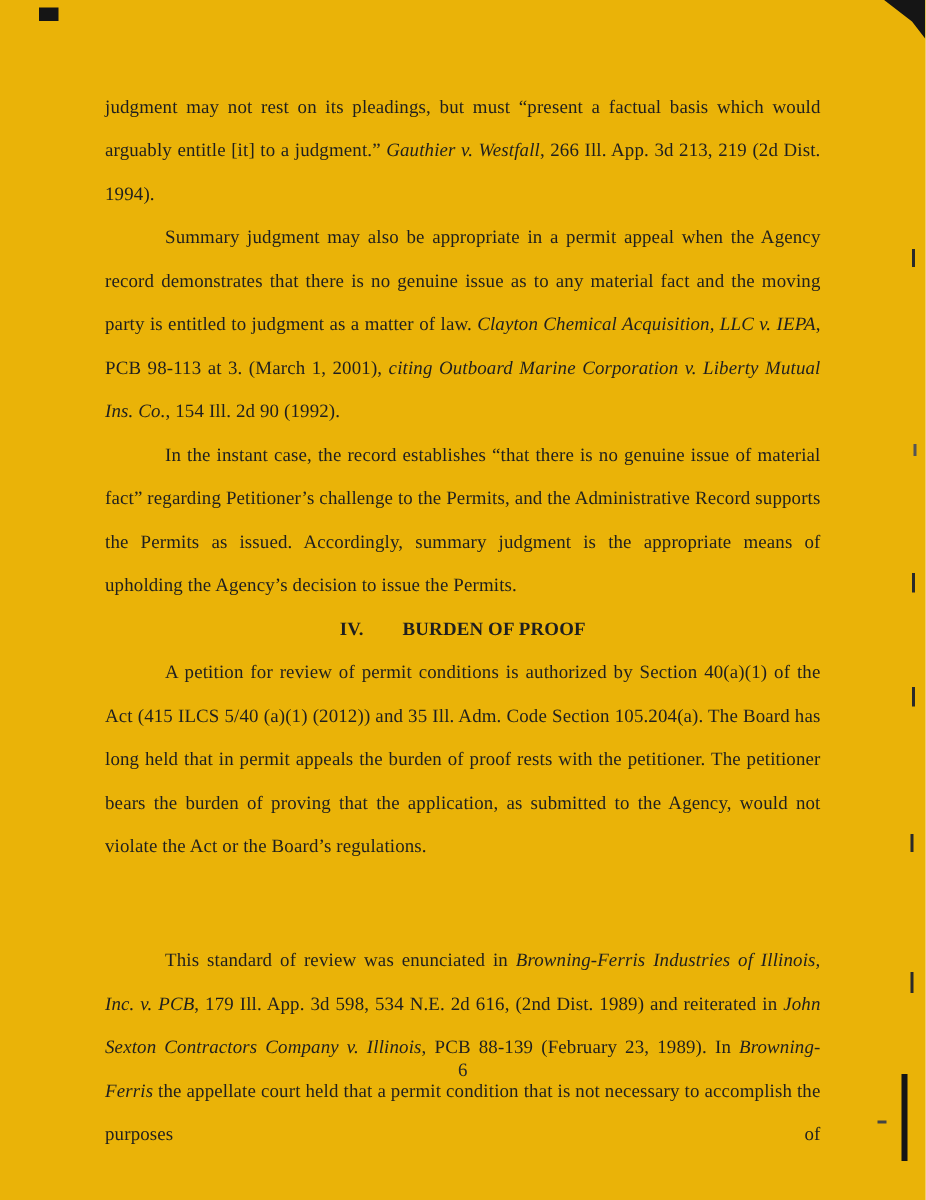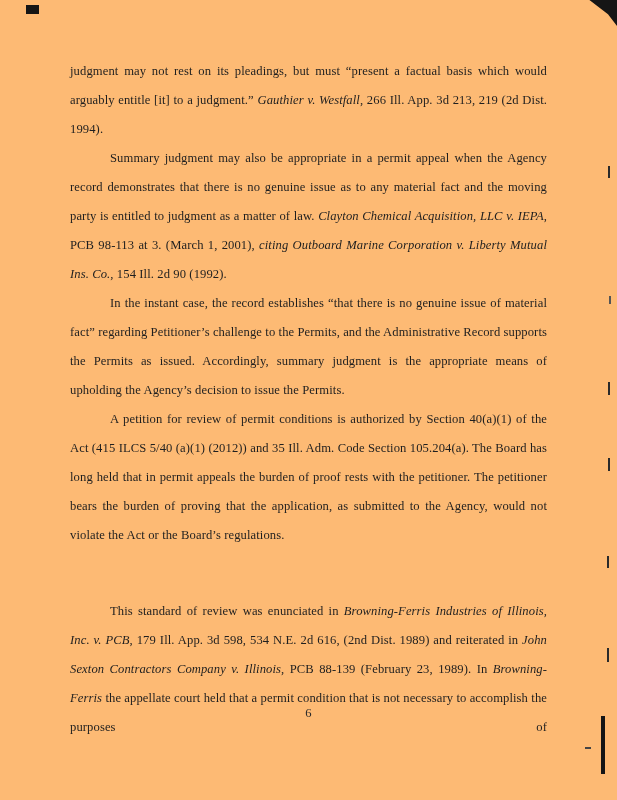--- a/index.html
+++ b/index.html
@@ -5,21 +5,21 @@
   html, body { margin: 0; padding: 0; }
   body {
     width: 617px; height: 800px;
     background: #fdfdfb;
     position: relative;
     overflow: hidden;
     font-family: "Liberation Serif", serif;
   }
   .page {
     position: absolute; inset: 0;
-    background: #fdba74;
+    background: #eab308;
   }
   .page-content {
     position: absolute;
     left: 70px; top: 57px; width: 477px;
     color: #1f1f1f;
     font-size: 12.6px;
     line-height: 29px;
     text-align: justify;
     letter-spacing: 0.1px;
   }
@@ -71,19 +71,20 @@
   <div class="tick t4"></div>
   <div class="tick t5"></div>
   <div class="tick t6"></div>
   <div class="artifact a-bottombar"></div>
   <div class="a-bottomdash" style="position:absolute;"></div>
 
   <div class="page-content">
       <p class="para"><span>judgment may not rest on its pleadings, but must “present a factual basis which would arguably entitle [it] to a judgment.” </span><i>Gauthier v. Westfall</i><span>, 266 Ill. App. 3d 213, 219 (2d Dist. 1994).</span></p>
       <p class="para indent"><span>Summary judgment may also be appropriate in a permit appeal when the Agency record demonstrates that there is no genuine issue as to any material fact and the moving party is entitled to judgment as a matter of law. </span><i>Clayton Chemical Acquisition, LLC v. IEPA</i><span>, PCB 98-113 at 3. (March 1, 2001), </span><i>citing Outboard Marine Corporation v. Liberty Mutual Ins. Co.</i><span>, 154 Ill. 2d 90 (1992).</span></p>
       <p class="para indent"><span>In the instant case, the record establishes “that there is no genuine issue of material fact” regarding Petitioner’s challenge to the Permits, and the Administrative Record supports the Permits as issued.  Accordingly, summary judgment is the appropriate means of upholding the Agency’s decision to issue the Permits.</span></p>
+      <div class="heading"><span>IV.</span><span class="hgap"></span><span>BURDEN OF PROOF</span></div>
       <p class="para indent"><span>A petition for review of permit conditions is authorized by Section 40(a)(1) of the Act (415 ILCS 5/40 (a)(1) (2012)) and 35 Ill. Adm. Code Section 105.204(a). The Board has long held that in permit appeals the burden of proof rests with the petitioner. The petitioner bears the burden of proving that the application, as submitted to the Agency, would not violate the Act or the Board’s regulations.</span></p>
       <p class="para indent justify-last"><span>This standard of review was enunciated in </span><i>Browning-Ferris Industries of Illinois, Inc. v. PCB</i><span>, 179 Ill. App. 3d 598, 534 N.E. 2d 616, (2nd Dist. 1989) and reiterated in </span><i>John Sexton Contractors Company v. Illinois</i><span>, PCB 88-139 (February 23, 1989). In </span><i>Browning-Ferris</i><span> the appellate court held that a permit condition that is not necessary to accomplish the purposes of</span></p>
     </div>
 
   <div class="page-number">6</div>
 
 </div>
 
 </body></html>

